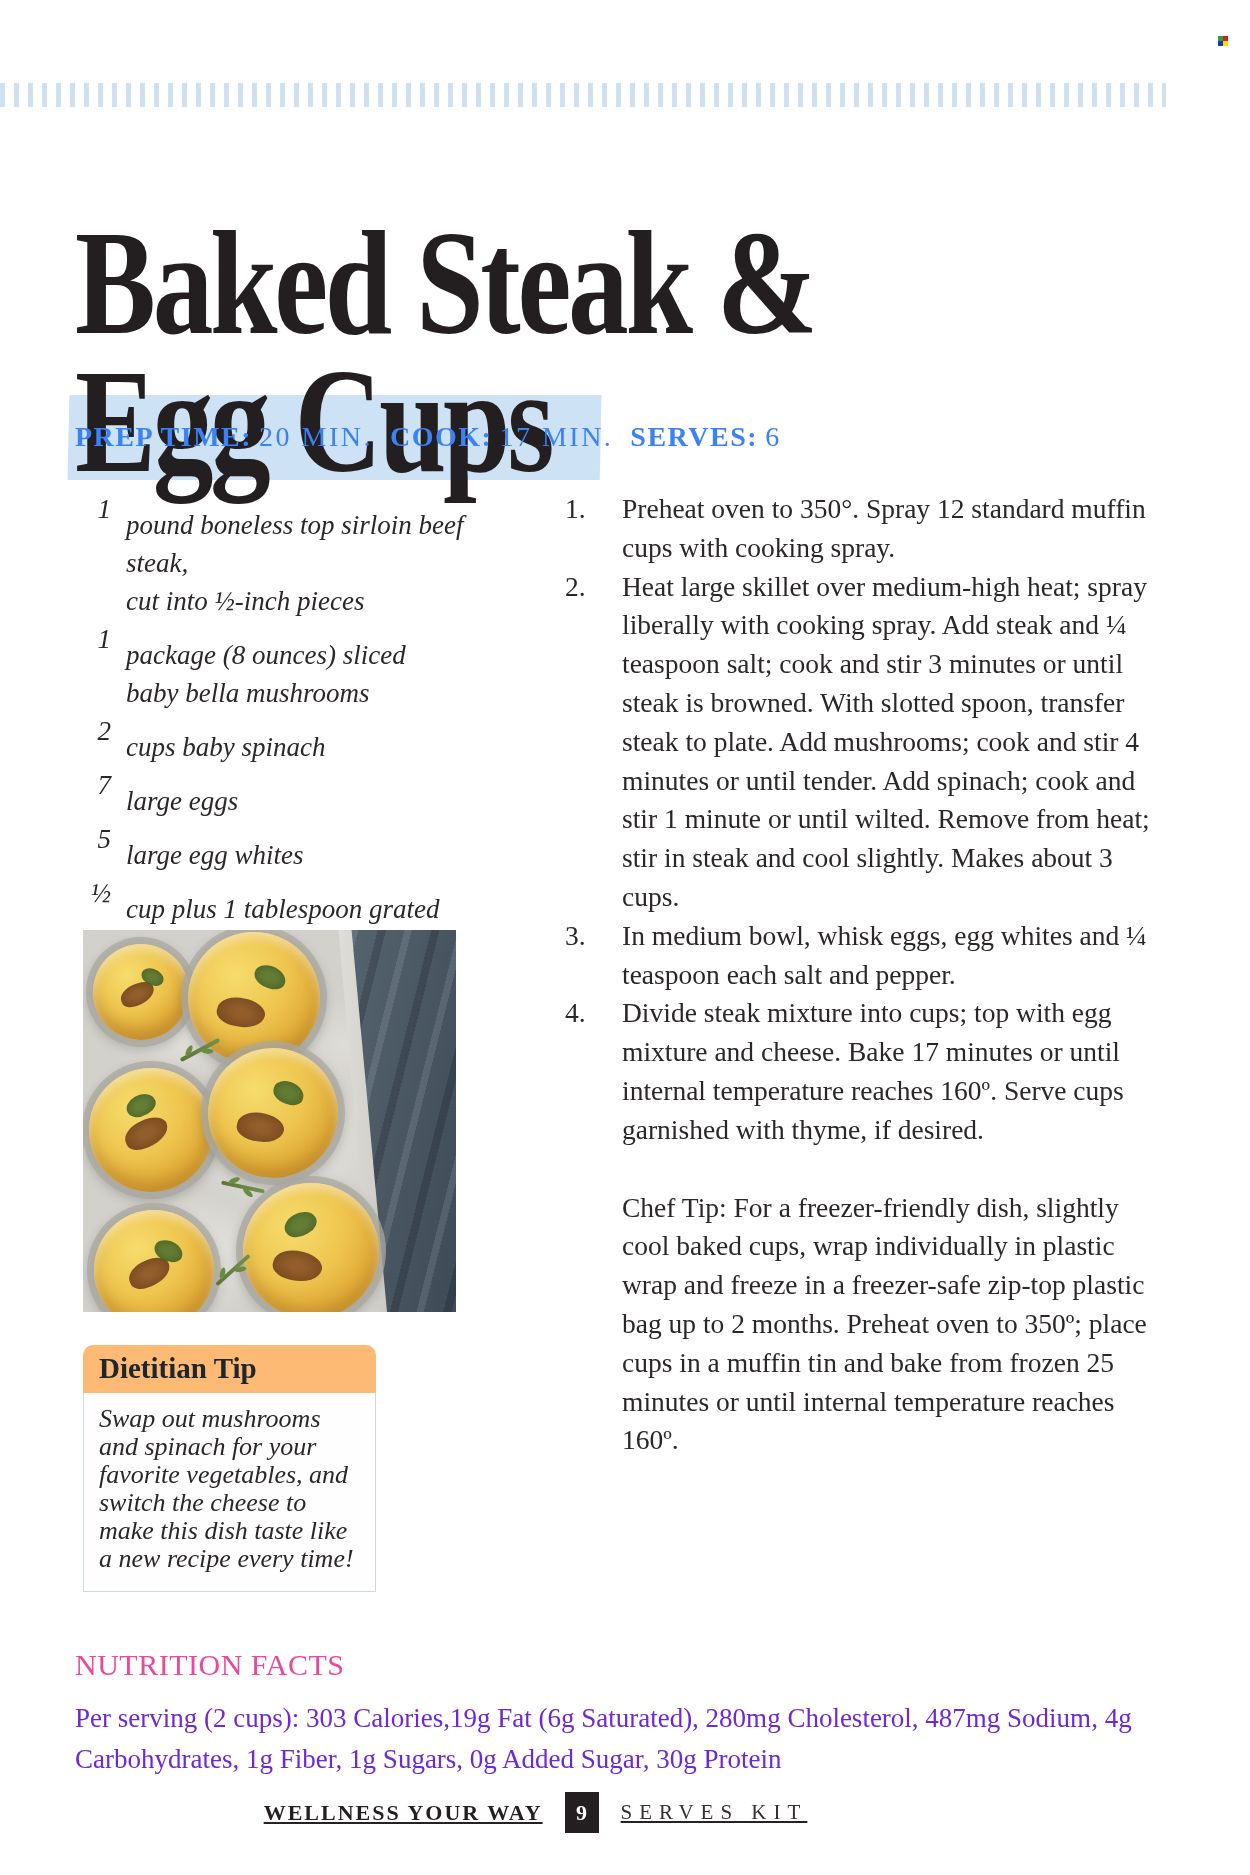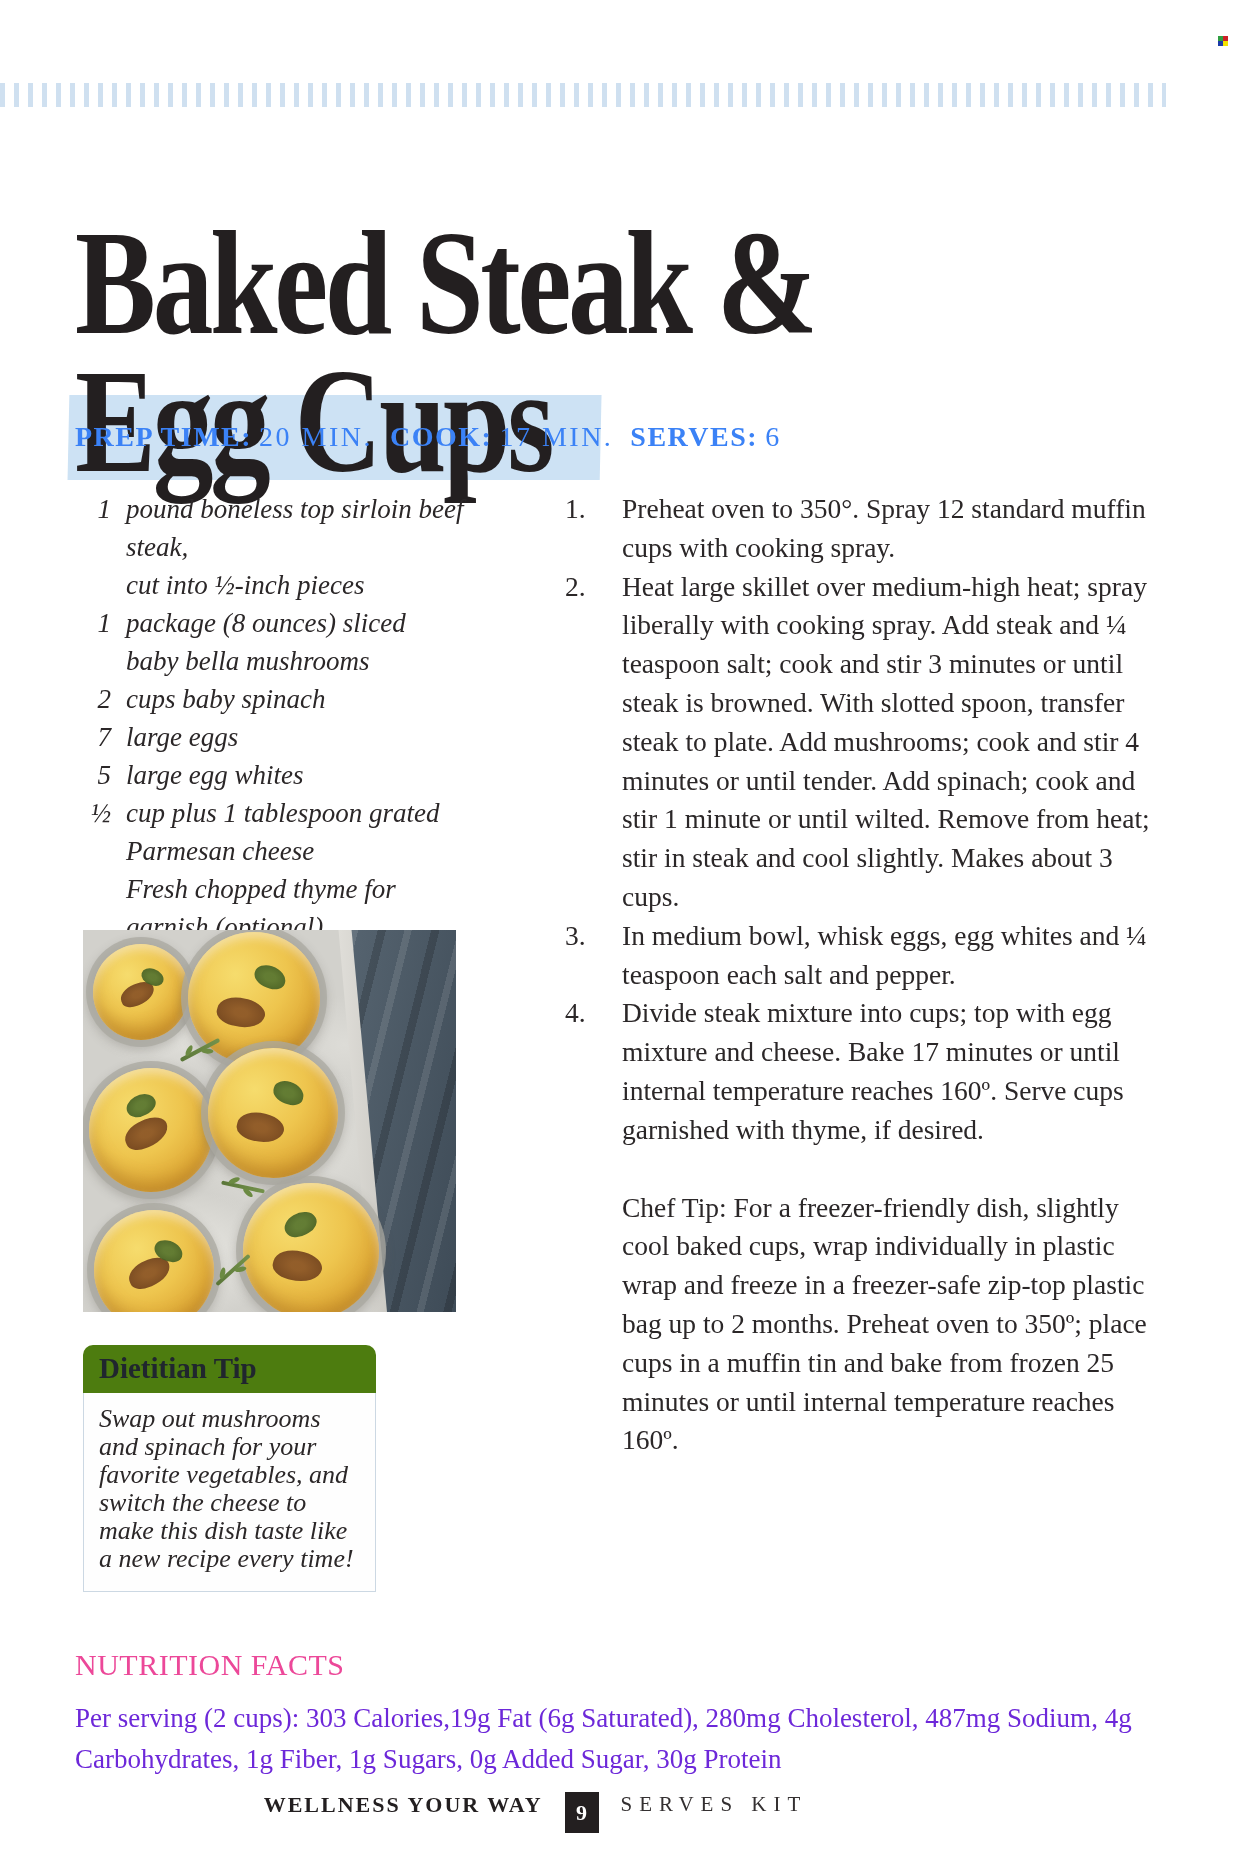--- a/index.html
+++ b/index.html
@@ -49,21 +49,21 @@
   .meta b { font-weight:bold; letter-spacing:1.5px; }
   .meta span.v { letter-spacing:2.5px; margin-right:10px; }
 
   
   .ingredients {
     position:absolute; left:75px; top:490px; width:420px;
     font-style:italic; font-size:27px; line-height:38px; color:#2b2728;
   }
   .ing { display:flex; }
   .ing .qty { flex:0 0 36px; text-align:right; }
-  .ing .itext { padding-left:15px; white-space:pre-line; }
+  .ing .itext { padding-left:15px; white-space:pre-line;margin-top:16px; }
 
   
   .photo {
     position:absolute; left:83px; top:930px; width:373px; height:382px;
     overflow:hidden; background:#cfcec9;
   }
   .tin {
     position:absolute; inset:0;
     background:
       radial-gradient(140px 90px at 28% 22%, #ebeae5 0%, rgba(235,234,229,0) 70%),
@@ -123,21 +123,21 @@
   }
   .sprig::before { left:6px; top:-5px; transform:rotate(-35deg); }
   .sprig::after  { left:22px; top:4px; transform:rotate(30deg); }
   .s1 { left:95px;  top:118px; transform:rotate(-28deg); }
   .s2 { left:138px; top:255px; transform:rotate(12deg); }
   .s3 { left:128px; top:338px; transform:rotate(-42deg); }
 
   
   .tipbox { position:absolute; left:83px; top:1345px; width:293px; }
   .tipbox-header {
-    background:#4d7c0f; border-radius:10px 10px 0 0;
+    background:#fdba74; border-radius:10px 10px 0 0;
     font-weight:bold; font-size:29px; line-height:1;
     padding:9px 16px 10px; color:#20262e;
   }
   .tipbox-body {
     border:1px solid #ccd8e3; border-top:none; background:#fefefe;
     font-style:italic; font-size:26px; line-height:28px;
     padding:12px 15px 18px; color:#2b2728;
   }
 
   
@@ -155,21 +155,21 @@
   .nutrition { position:absolute; left:75px; top:1648px; width:1120px; }
   .nutrition .nf-head {
     font-weight:normal; font-size:30px; letter-spacing:0.5px; color:#ec4899;
     margin:0 0 16px 0;
   }
   .nutrition .nf-text { font-size:27px; line-height:41px; margin:0; color:#6d28d9; }
 
   
   .footer {
     position:absolute; left:0; top:1792px; width:1071px;
-    display:flex; justify-content:center; gap:22px;
+    display:flex; justify-content:center; align-items:center; gap:22px;text-decoration:underline;
   }
   .footer .brand { font-weight:bold; font-size:22px; letter-spacing:2px; color:#231f20; }
   .footer .badge {
     background:#231f20; color:#ffffff; font-weight:bold; font-size:22px;
     width:34px; height:41px; display:flex; align-items:center; justify-content:center;
   }
   .footer .kit { font-size:21px; letter-spacing:7px; color:#343031; }
 </style>
 </head>
 <body>

